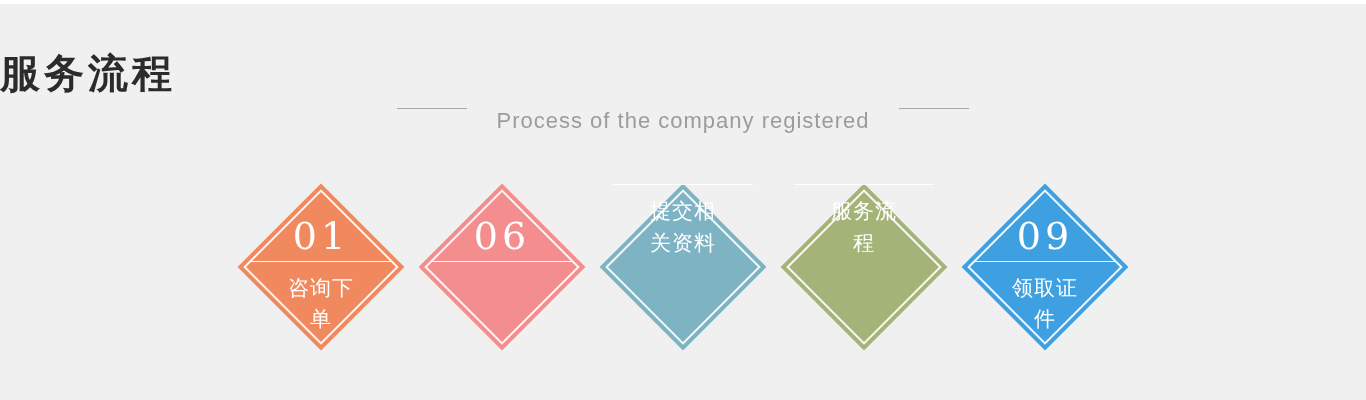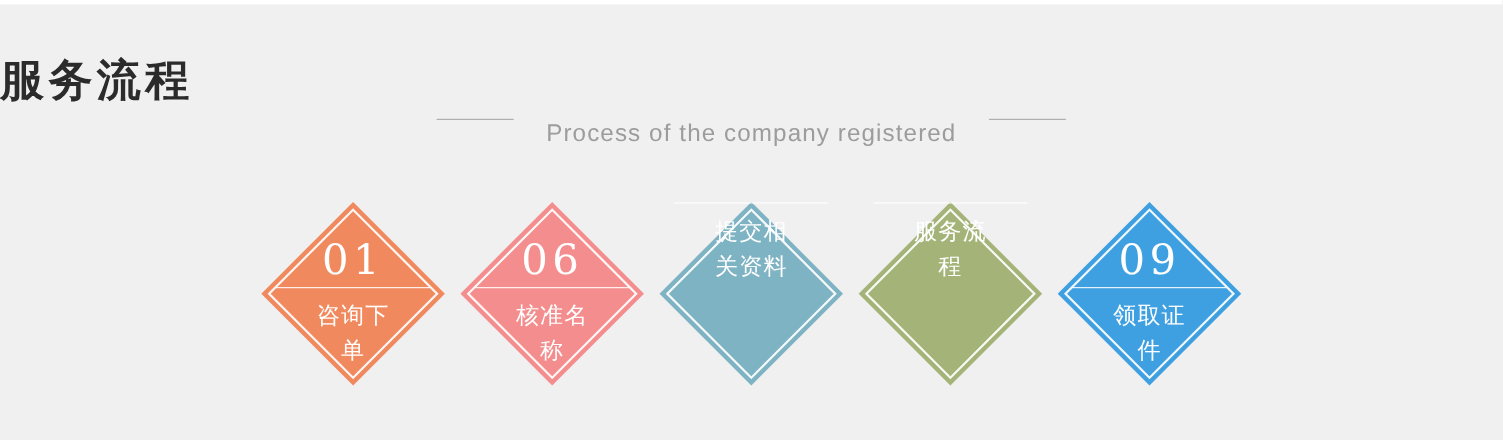--- a/index.html
+++ b/index.html
@@ -129,21 +129,20 @@
         <div class="step-divider"></div>
         <div class="step-label">咨询下单</div>
       </div>
     </div>
 
     <div class="step" style="--c: #f48d8d;">
       <div class="diamond"></div>
       <div class="step-content">
         <div class="step-number">06</div>
         <div class="step-divider"></div>
-        <div class="step-label">核准名称</div>
       </div>
     </div>
 
     <div class="step" style="--c: #7eb3c3;">
       <div class="diamond"></div>
       <div class="step-content">
         <div class="step-divider"></div>
         <div class="step-label">提交相关资料</div>
       </div>
     </div>

